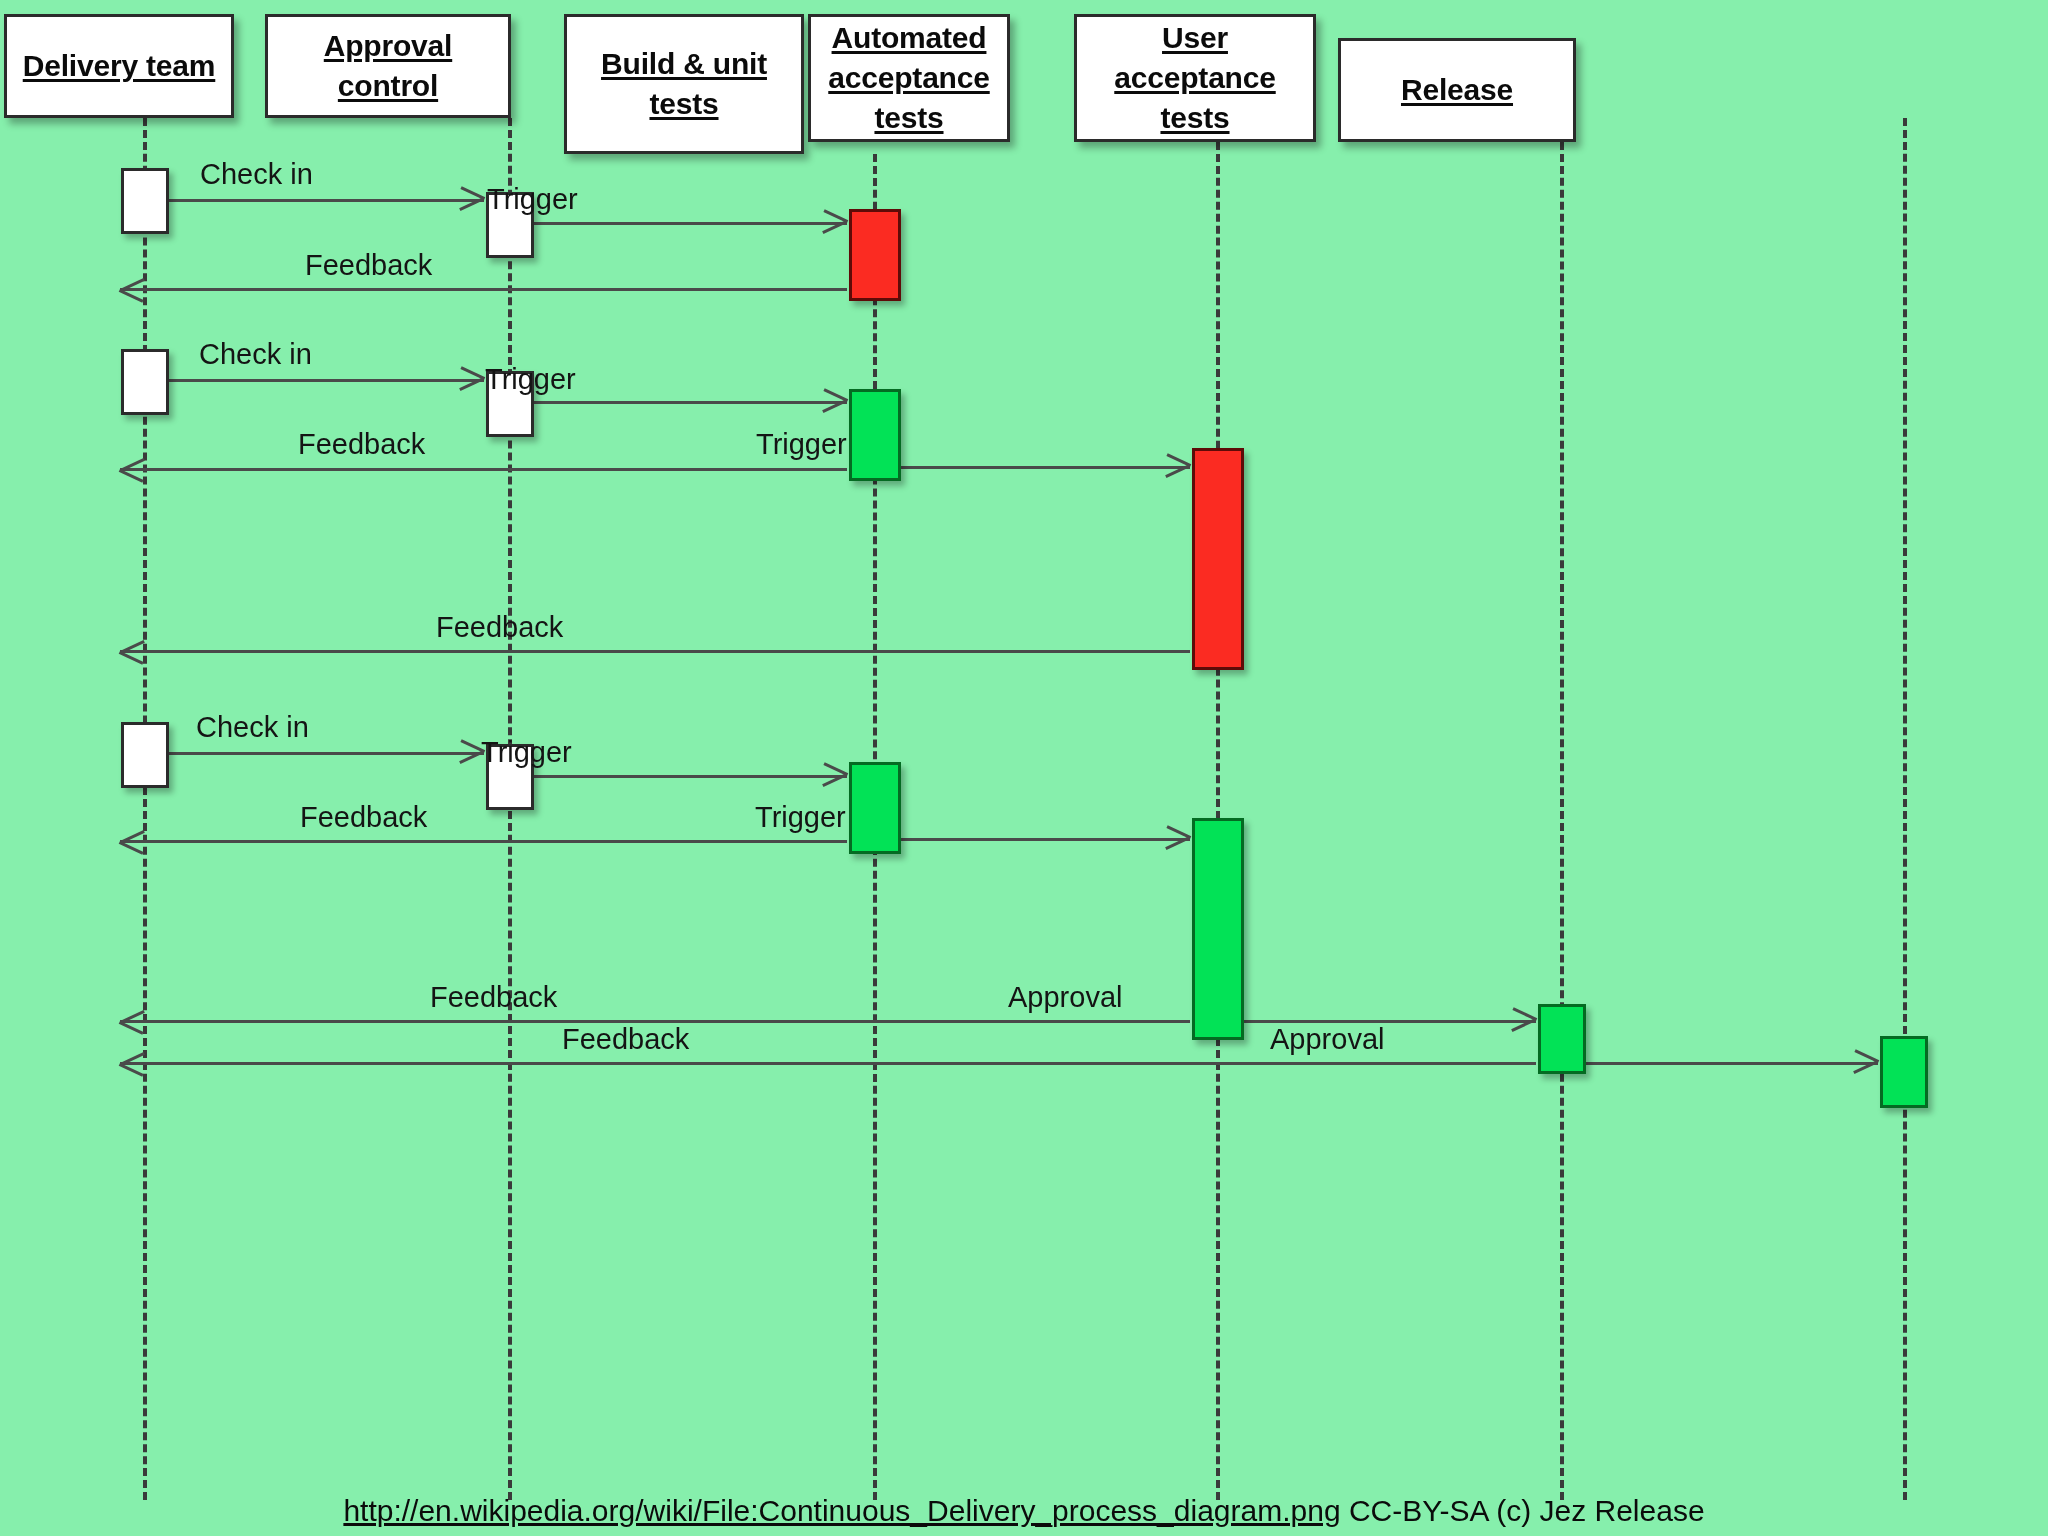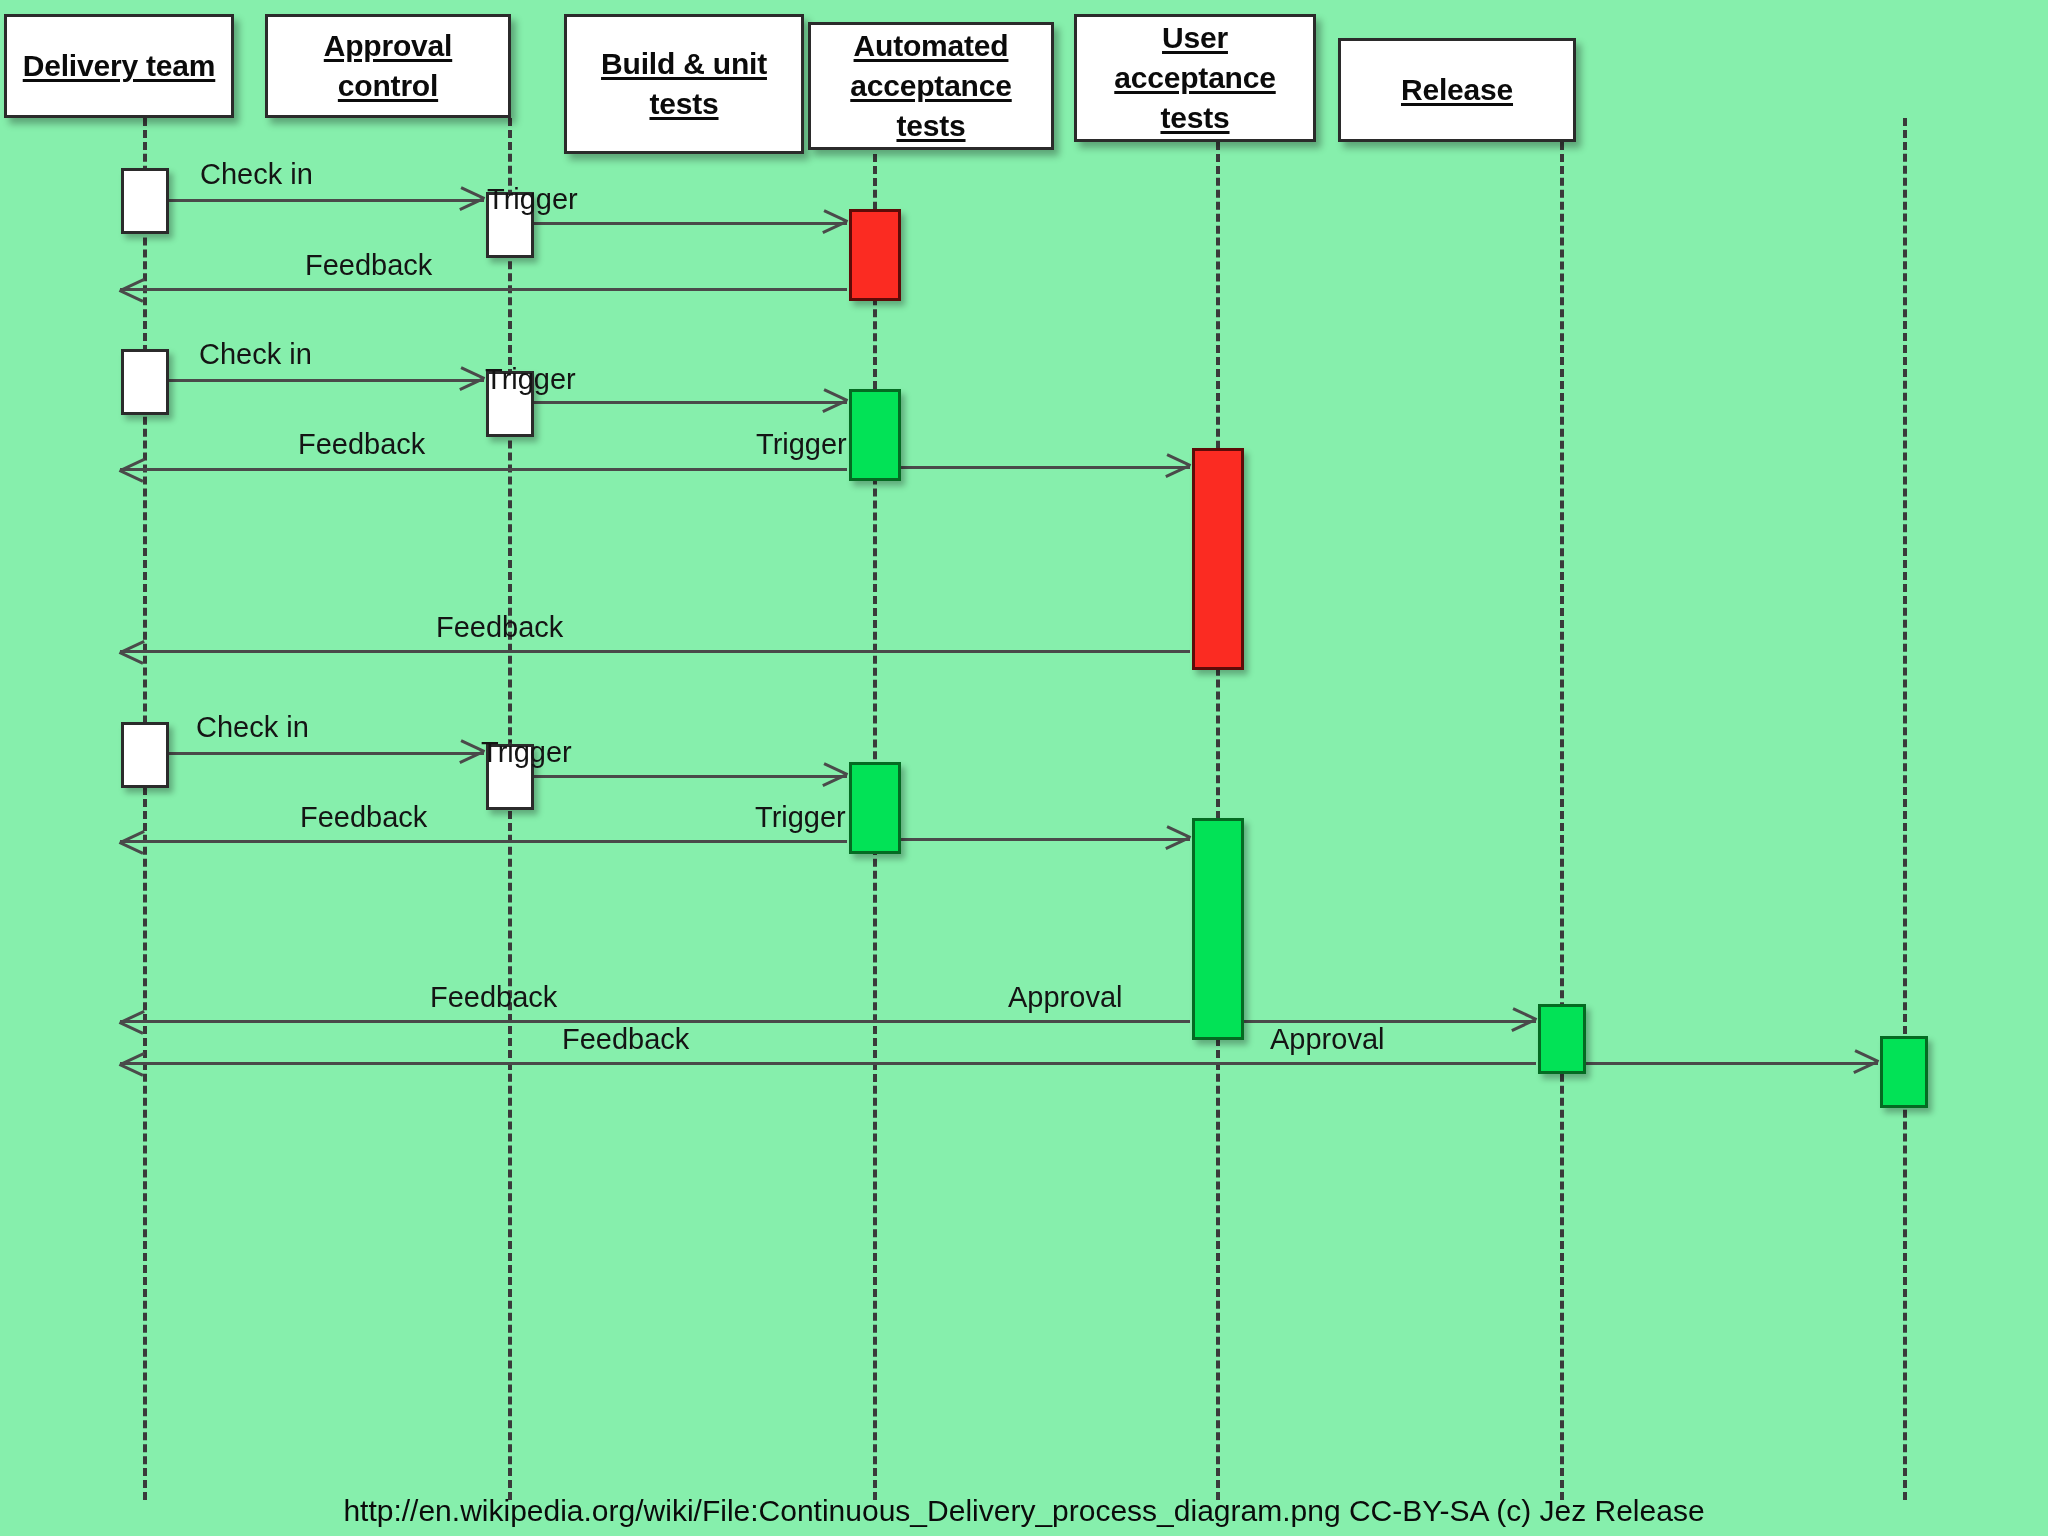--- a/index.html
+++ b/index.html
@@ -86,21 +86,21 @@
     position:absolute;
     left:0;right:0;
     bottom:8px;
     text-align:center;
     font-size:30px;
     line-height:34px;
     color:#0b0b0b;
     white-space:nowrap;
     z-index:20;
   }
-  #caption .url{}
+  #caption .url{text-decoration:underline;}
 </style>
 </head>
 <body>
 
 <div id="stage">
 
   <div id="lifelines">
       <div class="lifeline" style="left: 143px; top: 118px; height: 1382px;"></div>
       <div class="lifeline" style="left: 508px; top: 118px; height: 1382px;"></div>
       <div class="lifeline" style="left: 873px; top: 154px; height: 1346px;"></div>
@@ -112,21 +112,21 @@
   <div id="lifeboxes">
       <div class="lifebox" style="left: 4px; top: 14px; width: 230px; height: 104px;">
         <span class="lbl">Delivery team</span>
       </div>
       <div class="lifebox" style="left: 265px; top: 14px; width: 246px; height: 104px;">
         <span class="lbl">Approval control</span>
       </div>
       <div class="lifebox" style="left: 564px; top: 14px; width: 240px; height: 140px;">
         <span class="lbl">Build &amp; unit tests</span>
       </div>
-      <div class="lifebox" style="left: 808px; top: 22px; width: 246px; height: 128px;">
+      <div class="lifebox" style="left: 808px; top: 14px; width: 202px; height: 128px;">
         <span class="lbl">Automated acceptance tests</span>
       </div>
       <div class="lifebox" style="left: 1074px; top: 14px; width: 242px; height: 128px;">
         <span class="lbl">User acceptance tests</span>
       </div>
       <div class="lifebox" style="left: 1338px; top: 14px; width: 238px; height: 104px; margin-top: 24px;">
         <span class="lbl">Release</span>
       </div>
     </div>
 

